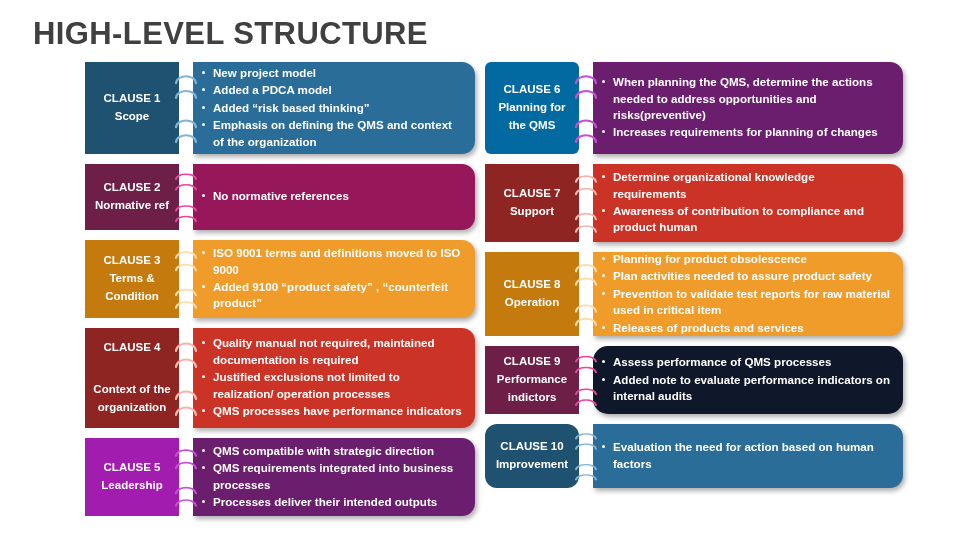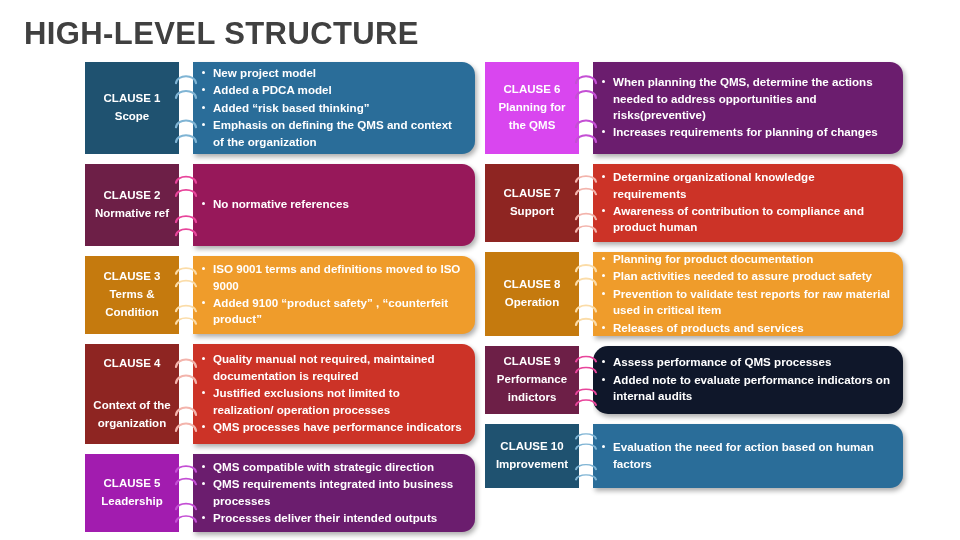--- a/index.html
+++ b/index.html
@@ -4,21 +4,21 @@
 <style>
   html,body{margin:0;padding:0;}
   body{
     width:960px;height:540px;overflow:hidden;background:#ffffff;
     font-family:"Liberation Sans",sans-serif;
     -webkit-font-smoothing:antialiased;
   }
   .slide{position:relative;width:960px;height:540px;}
 
   .title{
-    position:absolute;left:24px;top:16px;
+    position:absolute;left:33px;top:16px;
     font-size:31px;font-weight:bold;color:#404040;
     letter-spacing:.4px;white-space:nowrap;
   }
 
   .col{position:absolute;top:62px;}
   .col-left{left:85px;width:390px;}
   .col-right{left:485px;width:418px;}
 
   .row{position:relative;display:flex;align-items:stretch;margin-bottom:10px;}
 
@@ -83,21 +83,21 @@
         </div>
         <div class="body" style="background: rgb(42, 109, 153);">
           <ul>
             <li>New project model</li>
             <li>Added a PDCA model</li>
             <li>Added “risk based thinking”</li>
             <li>Emphasis on defining the QMS and context of the organization</li>
           </ul>
         </div>
       </div>
-      <div class="row" style="height: 82px;">
+      <div class="row" style="height: 66px;">
         <div class="label" style="background: rgb(109, 31, 71);">
           <div>CLAUSE 2</div>
           <div>Normative ref</div>
         </div>
         <div class="gutter">
           <svg viewBox="0 0 28 100" preserveAspectRatio="none">
             <path d="M4 23 C 5 13, 23 13, 24 23" fill="none" stroke="#E8459B" stroke-width="2.2" stroke-linecap="round"></path>
             <path d="M4 39 C 5 29, 23 29, 24 39" fill="none" stroke="#E8459B" stroke-width="2.2" stroke-linecap="round"></path>
             <path d="M4 71 C 5 61, 23 61, 24 71" fill="none" stroke="#E8459B" stroke-width="2.2" stroke-linecap="round"></path>
             <path d="M4 87 C 5 77, 23 77, 24 87" fill="none" stroke="#E8459B" stroke-width="2.2" stroke-linecap="round"></path>
@@ -167,21 +167,21 @@
           <ul>
             <li>QMS compatible with strategic direction</li>
             <li>QMS requirements integrated into business processes</li>
             <li>Processes deliver their intended outputs</li>
           </ul>
         </div>
       </div>
     </div>
   <div class="col col-right">
       <div class="row" style="height: 92px;">
-        <div class="label" style="background: #d946ef;">
+        <div class="label" style="background: #0369a1; border-radius: 6px;">
           <div>CLAUSE 6</div>
           <div>Planning for the QMS</div>
         </div>
         <div class="gutter">
           <svg viewBox="0 0 28 100" preserveAspectRatio="none">
             <path d="M4 23 C 5 13, 23 13, 24 23" fill="none" stroke="#C44FD4" stroke-width="2.2" stroke-linecap="round"></path>
             <path d="M4 39 C 5 29, 23 29, 24 39" fill="none" stroke="#C44FD4" stroke-width="2.2" stroke-linecap="round"></path>
             <path d="M4 71 C 5 61, 23 61, 24 71" fill="none" stroke="#C44FD4" stroke-width="2.2" stroke-linecap="round"></path>
             <path d="M4 87 C 5 77, 23 77, 24 87" fill="none" stroke="#C44FD4" stroke-width="2.2" stroke-linecap="round"></path>
           </svg>
@@ -221,21 +221,21 @@
         <div class="gutter">
           <svg viewBox="0 0 28 100" preserveAspectRatio="none">
             <path d="M4 23 C 5 13, 23 13, 24 23" fill="none" stroke="#FBDCA8" stroke-width="2.2" stroke-linecap="round"></path>
             <path d="M4 39 C 5 29, 23 29, 24 39" fill="none" stroke="#FBDCA8" stroke-width="2.2" stroke-linecap="round"></path>
             <path d="M4 71 C 5 61, 23 61, 24 71" fill="none" stroke="#FBDCA8" stroke-width="2.2" stroke-linecap="round"></path>
             <path d="M4 87 C 5 77, 23 77, 24 87" fill="none" stroke="#FBDCA8" stroke-width="2.2" stroke-linecap="round"></path>
           </svg>
         </div>
         <div class="body" style="background: rgb(239, 156, 43);">
           <ul>
-            <li>Planning for product documentation</li>
+            <li>Planning for product obsolescence</li>
             <li>Plan activities needed to assure product safety</li>
             <li>Prevention to validate test reports for raw material used in critical item</li>
             <li>Releases of products and services</li>
           </ul>
         </div>
       </div>
       <div class="row" style="height: 68px;">
         <div class="label" style="background: rgb(109, 31, 71);">
           <div>CLAUSE 9</div>
           <div>Performance indictors</div>
@@ -249,21 +249,21 @@
           </svg>
         </div>
         <div class="body" style="background: #0f172a; border-radius: 15px;">
           <ul>
             <li>Assess performance of QMS processes</li>
             <li>Added note to evaluate performance indicators on internal audits</li>
           </ul>
         </div>
       </div>
       <div class="row" style="height: 64px;">
-        <div class="label" style="background: rgb(31, 82, 112);">
+        <div class="label" style="background: rgb(31, 82, 112); border-radius: 12px;">
           <div>CLAUSE 10</div>
           <div>Improvement</div>
         </div>
         <div class="gutter">
           <svg viewBox="0 0 28 100" preserveAspectRatio="none">
             <path d="M4 23 C 5 13, 23 13, 24 23" fill="none" stroke="#7FB4D4" stroke-width="2.2" stroke-linecap="round"></path>
             <path d="M4 39 C 5 29, 23 29, 24 39" fill="none" stroke="#7FB4D4" stroke-width="2.2" stroke-linecap="round"></path>
             <path d="M4 71 C 5 61, 23 61, 24 71" fill="none" stroke="#7FB4D4" stroke-width="2.2" stroke-linecap="round"></path>
             <path d="M4 87 C 5 77, 23 77, 24 87" fill="none" stroke="#7FB4D4" stroke-width="2.2" stroke-linecap="round"></path>
           </svg>

